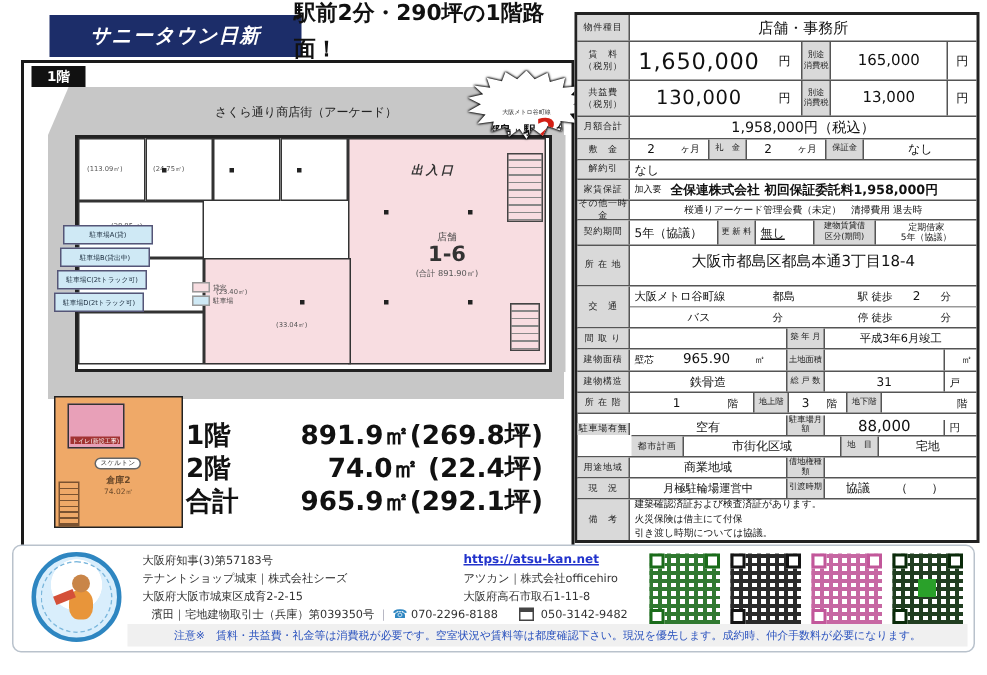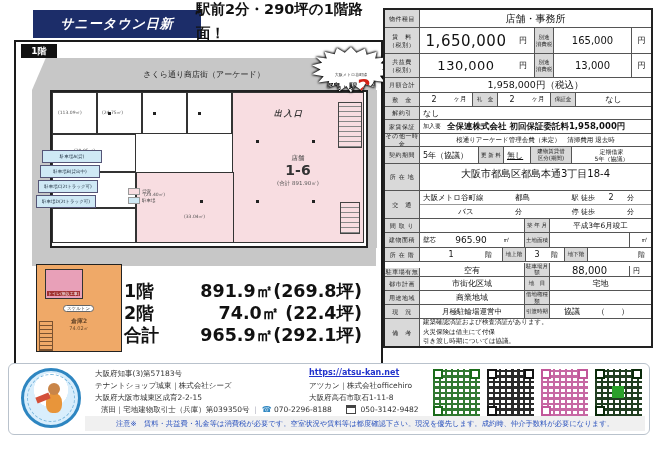--- a/index.html
+++ b/index.html
@@ -273,21 +273,21 @@
     <div class="cell" style="flex:1;font-size:8.5px;font-weight:bold;">全保連株式会社 初回保証委託料1,958,000円</div>
   </div>
   <div class="trow" style="height:12px;">
     <div class="lbl">その他一時金</div>
     <div class="cell c" style="flex:1;font-size:6.5px;">桜通りアーケード管理会費（未定）　清掃費用 退去時</div>
   </div>
   <div class="trow" style="height:16px;">
     <div class="lbl">契約期間</div>
     <div class="cell" style="width:58px;">5年（協議）</div>
     <div class="slbl" style="width:26px;">更 新 料</div>
-    <div class="cell" style="width:26px;text-decoration:underline;">無し</div>
+    <div class="cell" style="width:38px;text-decoration:underline;">無し</div>
     <div class="slbl" style="width:42px;">建物賃貸借
 区分(期間)</div>
     <div class="cell c" style="flex:1;font-size:6px;white-space:pre-line;line-height:1.2;">定期借家
 5年（協議）</div>
   </div>
   <div class="trow" style="height:26px;">
     <div class="lbl">所 在 地</div>
     <div class="cell c" style="flex:1;font-size:10px;align-items:flex-start;padding-top:3px;">大阪市都島区都島本通3丁目18-4</div>
   </div>
   <div class="trow" style="height:27px;">
@@ -318,38 +318,45 @@
   <div class="trow" style="height:14px;">
     <div class="lbl">建物面積</div>
     <div class="cell" style="width:22px;font-size:6.5px;">壁芯</div>
     <div class="cell c" style="width:58px;font-size:9px;">965.90</div>
     <div class="cell" style="width:24px;font-size:7px;">㎡</div>
     <div class="slbl" style="width:26px;">土地面積</div>
     <div class="cell" style="flex:1;"></div>
     <div class="cell r brd-l" style="width:22px;font-size:7px;">㎡</div>
   </div>
   <div class="trow" style="height:13px;">
+    <div class="lbl">建物構造</div>
+    <div class="cell c" style="width:104px;">鉄骨造</div>
+    <div class="slbl" style="width:26px;">総 戸 数</div>
+    <div class="cell c" style="flex:1;">31</div>
+    <div class="cell brd-l" style="width:22px;font-size:7px;">戸</div>
+  </div>
+  <div class="trow" style="height:13px;">
     <div class="lbl">所 在 階</div>
     <div class="cell c" style="width:62px;">1</div>
     <div class="cell" style="width:20px;font-size:7px;">階</div>
     <div class="slbl" style="width:24px;">地上階</div>
     <div class="cell c" style="width:22px;">3</div>
     <div class="cell" style="width:16px;font-size:7px;">階</div>
     <div class="slbl" style="width:24px;">地下階</div>
     <div class="cell c" style="flex:1;"></div>
     <div class="cell" style="width:16px;font-size:7px;">階</div>
   </div>
   <div class="trow" style="height:14px;align-items:flex-end;">
     <div class="lbl">駐車場有無</div>
     <div class="cell c" style="width:104px;">空有</div>
     <div class="slbl" style="width:26px;">駐車場月額</div>
     <div class="cell c sm" style="flex:1;">88,000</div>
     <div class="cell brd-l" style="width:22px;font-size:7px;">円</div>
   </div>
-  <div class="trow" style="height:13px;">
+  <div class="trow" style="height:13px;margin-left:36px;">
     <div class="lbl">都市計画</div>
     <div class="cell c" style="width:104px;">市街化区域</div>
     <div class="slbl" style="width:26px;">地　目</div>
     <div class="cell c" style="flex:1;">宅地</div>
   </div>
   <div class="trow" style="height:13px;">
     <div class="lbl">用途地域</div>
     <div class="cell c" style="width:104px;">商業地域</div>
     <div class="slbl" style="width:26px;">借地権種類</div>
     <div class="cell" style="flex:1;"></div>

